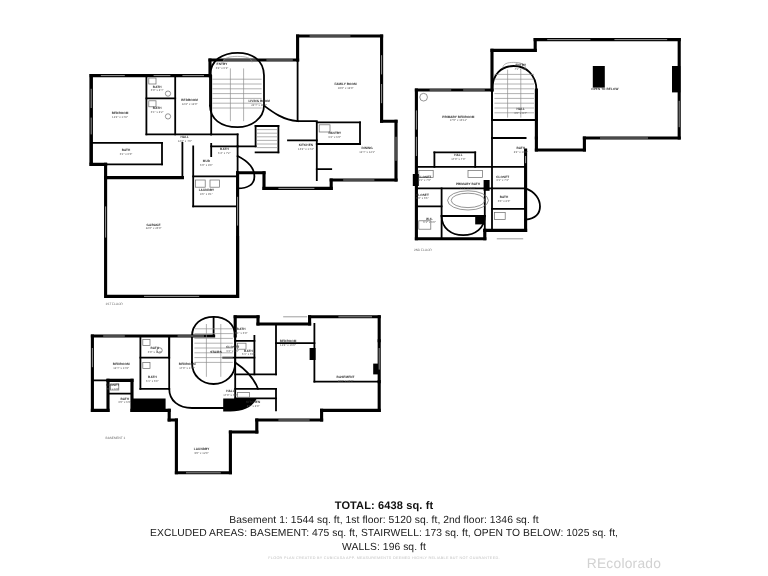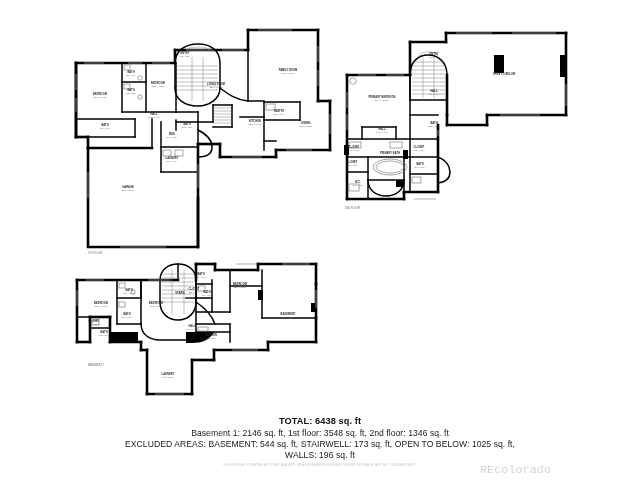--- a/index.html
+++ b/index.html
@@ -89,21 +89,21 @@
     color: #c2c2c2;
     letter-spacing: 0.25px;
   }
   #brand {
     position: absolute;
     right: 9px;
     bottom: 6px;
     font-size: 11.5px;
     color: #d2d2d2;
     letter-spacing: 0.2px;
-    font-family: Liberation Mono, monospace;
+    font-family: Liberation Sans, sans-serif;
   }
 </style>
 </head>
 <body>
 
 <div id="sheet">
 
   <div id="plans">
     <svg viewBox="0 0 640 410" xmlns="http://www.w3.org/2000/svg">
 
@@ -483,22 +483,22 @@
             <text class="rlabel" x="288" y="313"><tspan class="nm" x="288">BASEMENT</tspan><tspan class="dm" x="288" dy="3.2">29'0" x 26'0"</tspan></text>
             <text class="rlabel" x="168" y="373"><tspan class="nm" x="168">LAUNDRY</tspan><tspan class="dm" x="168" dy="3.2">9'0" x 12'0"</tspan></text>
           </g>
         </g>
 
     </svg>
   </div>
 
   <div id="summary">
     <div class="total">TOTAL: 6438 sq. ft</div>
-    <div class="line">Basement 1: 2146 sq. ft, 1st floor: 3548 sq. ft, 2nd floor: 1346 sq. ft</div>
-    <div class="line">EXCLUDED AREAS: BASEMENT: 544 sq. ft, STAIRWELL: 173 sq. ft, OPEN TO BELOW: 1025 sq. ft,</div>
+    <div class="line">Basement 1: 1544 sq. ft, 1st floor: 5120 sq. ft, 2nd floor: 1346 sq. ft</div>
+    <div class="line">EXCLUDED AREAS: BASEMENT: 475 sq. ft, STAIRWELL: 173 sq. ft, OPEN TO BELOW: 1025 sq. ft,</div>
     <div class="line">WALLS: 196 sq. ft</div>
   </div>
 
   <div id="disclaimer">FLOOR PLAN CREATED BY CUBICASA APP. MEASUREMENTS DEEMED HIGHLY RELIABLE BUT NOT GUARANTEED.</div>
 
   <div id="brand">REcolorado</div>
 
 </div>
 
 </body></html>

